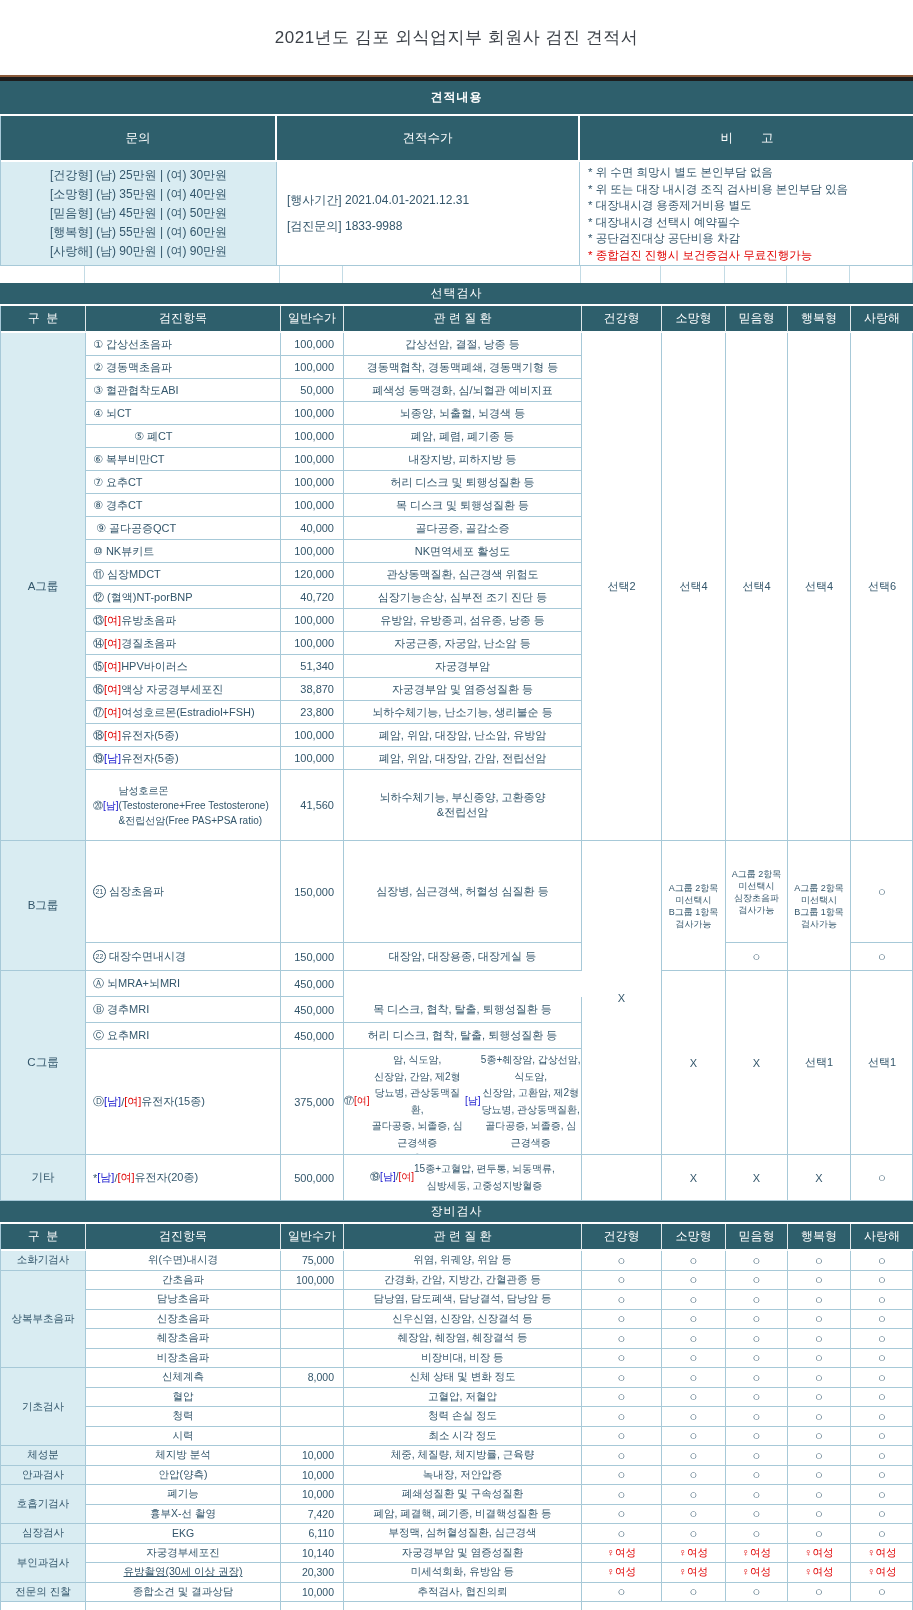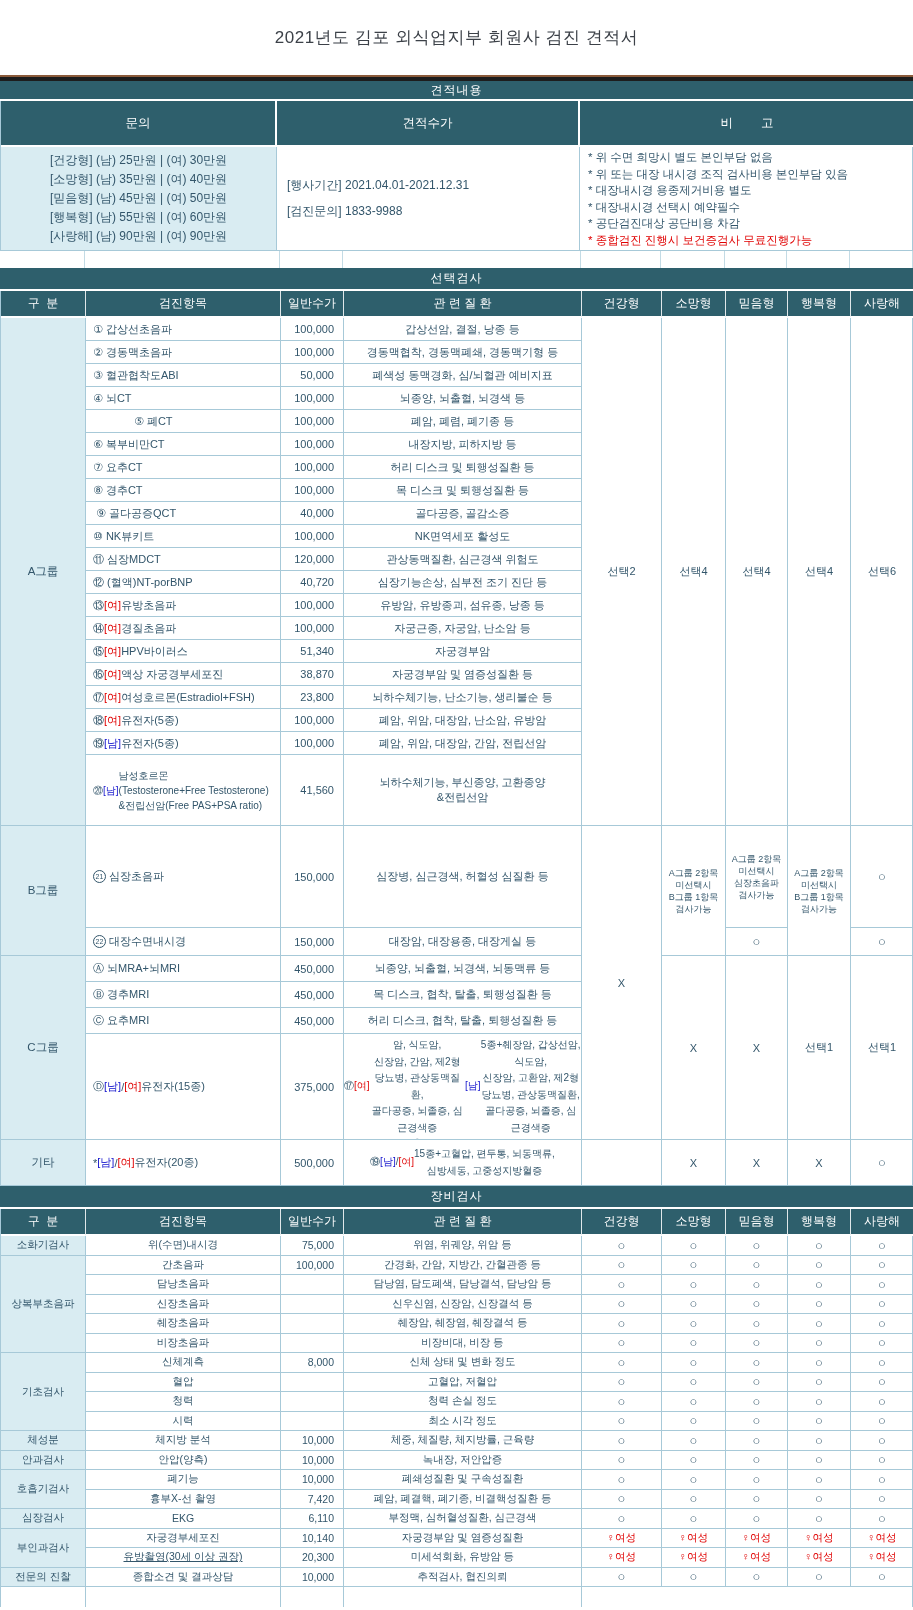--- a/index.html
+++ b/index.html
@@ -14,21 +14,21 @@
   body{font-family:"Liberation Sans","DejaVu Sans",sans-serif;color:var(--tx);}
   .page{width:913px;height:1610px;overflow:hidden;background:#fff;position:relative;}
 
   .title-wrap{height:75px;display:flex;align-items:center;justify-content:center;}
   .title{font-size:17px;color:#3c4148;letter-spacing:0.5px;}
 
   .rule{height:6px;background:linear-gradient(#8a5a3a 0 2px,#1d1d1d 2px 100%);}
 
   .bar{height:23px;background:var(--teal);color:#fff;display:flex;align-items:center;justify-content:center;
        font-size:12px;letter-spacing:1px;border-bottom:2px solid #fff;box-sizing:border-box;}
-  .bar.first{height:20px;}
+  .bar.first{height:35px;font-weight:bold;}
 
   
   .quote-grid{display:grid;grid-template-columns:276px 303px 334px;grid-template-rows:46px 104px;
               border-left:1px solid var(--bd);border-right:1px solid var(--bd);box-sizing:border-box;}
   .qth{background:var(--teal);color:#fff;display:flex;align-items:center;justify-content:center;
        font-size:12.5px;border-right:2px solid #fff;border-bottom:2px solid #fff;box-sizing:border-box;white-space:pre;}
   .qth:nth-child(3){border-right:none;}
   .qcell{box-sizing:border-box;border-right:1px solid var(--bd);border-bottom:1px solid var(--bd);overflow:hidden;}
   .qcell:nth-child(6){border-right:none;}
   .prices{background:var(--lblue);display:flex;flex-direction:column;align-items:center;justify-content:center;
@@ -196,21 +196,20 @@
       <div class="c glabel" style="grid-area: 22 / 1 / span 2;">B그룹</div>
       <div class="c left pre" style="grid-area: 22 / 2;"><span class="cnum">21</span> 심장초음파</div>
       <div class="c right" style="grid-area: 22 / 3;">150,000</div>
       <div class="c pre" style="grid-area: 22 / 4;">심장병, 심근경색, 허혈성 심질환 등</div>
       <div class="c left pre" style="grid-area: 23 / 2;"><span class="cnum">22</span> 대장수면내시경</div>
       <div class="c right" style="grid-area: 23 / 3;">150,000</div>
       <div class="c glabel" style="grid-area: 24 / 1 / span 4;">C그룹</div>
       <div class="c pre" style="grid-area: 23 / 4;">대장암, 대장용종, 대장게실 등</div>
       <div class="c left pre" style="grid-area: 24 / 2;">Ⓐ 뇌MRA+뇌MRI</div>
       <div class="c right" style="grid-area: 24 / 3;">450,000</div>
-      <div class="c pre" style="grid-area: 24 / 4;">뇌종양, 뇌출혈, 뇌경색, 뇌동맥류 등</div>
       <div class="c left pre" style="grid-area: 25 / 2;">Ⓑ 경추MRI</div>
       <div class="c right" style="grid-area: 25 / 3;">450,000</div>
       <div class="c pre" style="grid-area: 25 / 4;">목 디스크, 협착, 탈출, 퇴행성질환 등</div>
       <div class="c left pre" style="grid-area: 26 / 2;">Ⓒ 요추MRI</div>
       <div class="c right" style="grid-area: 26 / 3;">450,000</div>
       <div class="c pre" style="grid-area: 26 / 4;">허리 디스크, 협착, 탈출, 퇴행성질환 등</div>
       <div class="c left pre" style="grid-area: 27 / 2;">Ⓓ<span class="m">[남]</span>/<span class="f">[여]</span>유전자(15종)</div>
       <div class="c right" style="grid-area: 27 / 3;">375,000</div>
       <div class="c pre dsmall" style="grid-area: 27 / 4;">⑰<span class="f">[여]</span>5종+췌장암, 갑상선암, 식도암,
 신장암, 간암, 제2형당뇨병, 관상동맥질환,

